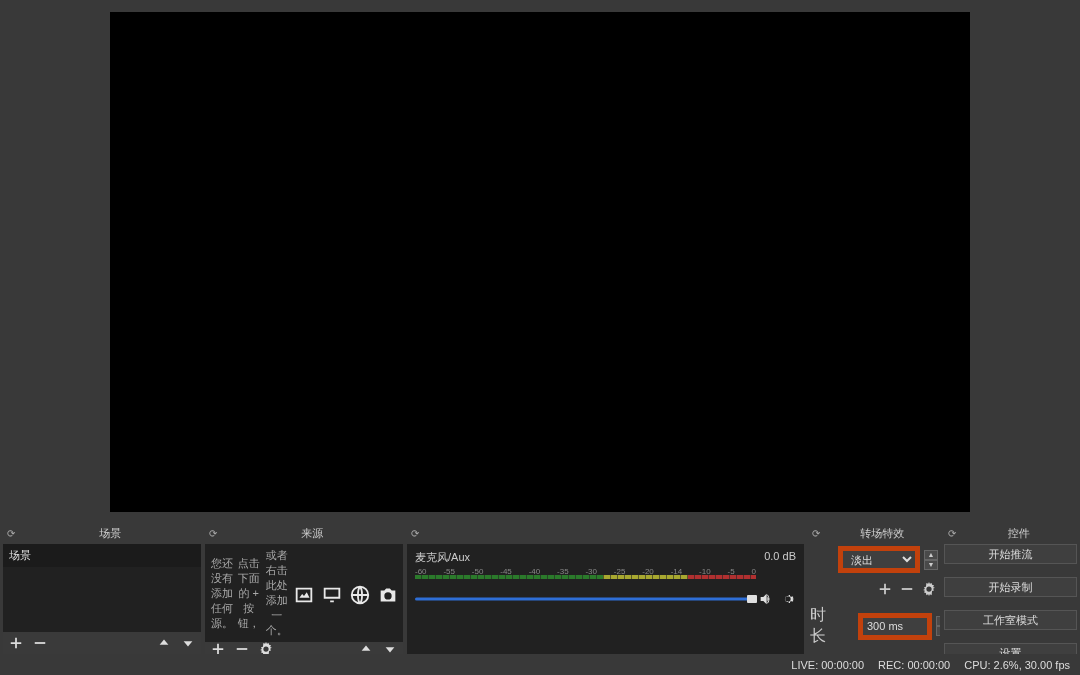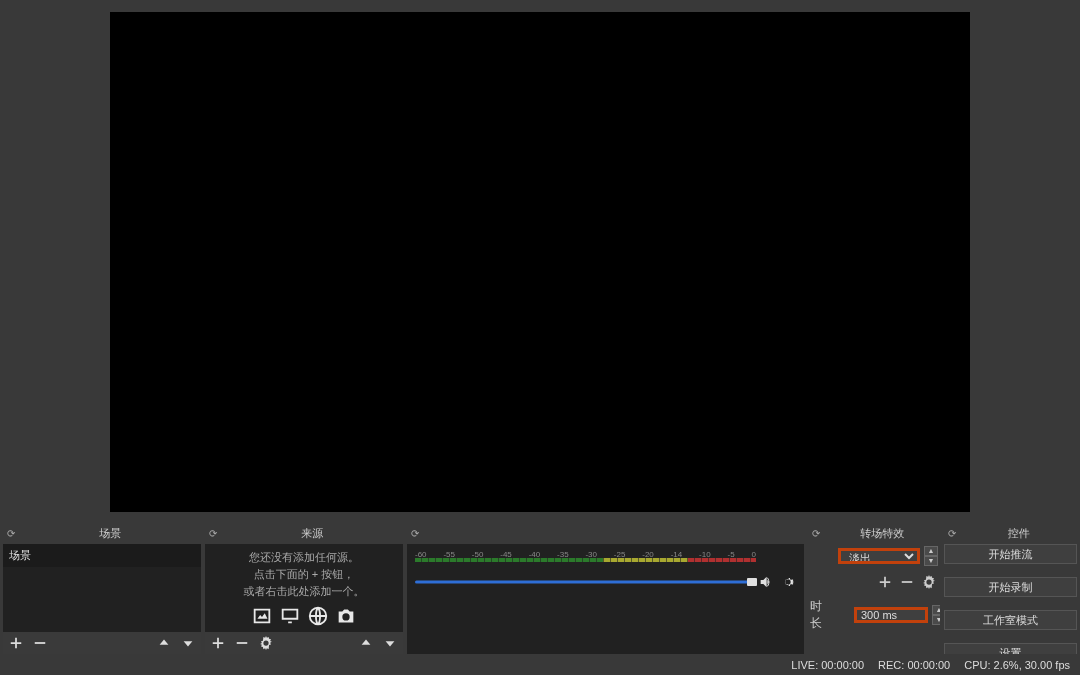--- a/index.html
+++ b/index.html
@@ -22,21 +22,21 @@
 .panel.trans   { width: 132px; }
 .panel.ctrl    { width: 133px; }
 
 .scenes .list { flex: 1; }
 .scenes .list .row { background: #1b1b1b; font-size: 11px; padding: 4px 6px; color: #ddd; }
 .toolbar { display: flex; align-items: center; height: 22px; gap: 10px; padding: 0 6px; background: #3a3a3a; }
 .toolbar .sp { flex: 1; }
 .tb-btn { cursor: pointer; color: #ddd; display: inline-flex; align-items: center; justify-content: center; }
 .tb-btn svg { width: 14px; height: 14px; }
 
-.sources .empty { flex: 1; display: flex; flex-direction: column; align-items: center; justify-content: center; font-size: 11px; color: #aaa; text-align: center; gap: 2px; padding: 4px; }
+.sources .empty { flex: 1; display: flex; align-items: center; justify-content: center; font-size: 11px; color: #aaa; text-align: center; gap: 2px; padding: 4px; }
 .sources .src-icons { display: flex; gap: 6px; margin-top: 4px; }
 .sources .src-icons .ic { width: 22px; height: 22px; color: #e8e8e8; }
 .sources .src-icons .ic svg { width: 22px; height: 22px; }
 
 .mixer .track { padding: 6px 8px; }
 .mixer .track .trk-head { display: flex; justify-content: space-between; font-size: 11px; color: #ccc; margin-bottom: 2px; }
 
 .meter-wrap { position: relative; height: 22px; }
 .ticks { position: absolute; top: 0; left: 0; right: 40px; height: 8px; display: flex; justify-content: space-between; font-size: 8px; color: #888; }
 .meter { position: absolute; top: 8px; left: 0; right: 40px; height: 4px; background: linear-gradient(to right, #2b7a2b 0%, #2b7a2b 55%, #a8a830 55%, #a8a830 80%, #b03030 80%, #b03030 100%); }
@@ -44,23 +44,23 @@
 
 .slider-row { display: flex; align-items: center; gap: 6px; margin-top: 2px; }
 .slider { position: relative; flex: 1; height: 14px; }
 .slider-track { position: absolute; top: 50%; left: 0; right: 0; height: 3px; background: #2e6ed6; transform: translateY(-50%); border-radius: 2px; }
 .slider-thumb { position: absolute; top: 50%; right: 0; width: 10px; height: 8px; background: #e0e0e0; transform: translate(50%, -50%); border-radius: 1px; }
 .mix-ctl { display: flex; align-items: center; gap: 6px; }
 .mix-ctl svg { width: 16px; height: 16px; color: #e0e0e0; cursor: pointer; }
 
 .trans .panel-body { background: transparent; margin-top: 2px; gap: 6px; padding: 2px 0; }
 .trans-row { display: flex; align-items: center; gap: 4px; padding: 0 2px; }
-.trans select, .trans input { background: #3f3f3f; color: #ddd; border: 3px solid #c2410c; font-size: 11px; height: 16px; padding: 0 4px; margin-left: 28px; }
+.trans select, .trans input { background: #3f3f3f; color: #ddd; border: 5px solid #c2410c; font-size: 11px; height: 27px; padding: 0 4px; margin-left: 28px; }
 .trans select { flex: 1; }
-.trans .dur-label { font-size: 12px; color: #ccc; }
+.trans .dur-label { font-size: 16px; color: #ccc; }
 .trans input { width: 74px; }
 .trans .spin { display: flex; flex-direction: column; }
 .trans .spin span { width: 14px; height: 10px; background: #4a4a4a; border: 1px solid #666; font-size: 7px; text-align: center; line-height: 8px; cursor: pointer; color: #ccc; }
 .trans-icons { display: flex; gap: 8px; align-items: center; justify-content: flex-end; padding-right: 4px; height: 20px; }
 .trans-icons svg { width: 14px; height: 14px; color: #ccc; cursor: pointer; }
 
 .ctrl .panel-body { background: transparent; margin-top: 2px; gap: 13px; }
 .ctrl-btn { background: #3f3f3f; border: 1px solid #555; color: #ddd; font-size: 11px; height: 20px; text-align: center; line-height: 18px; cursor: pointer; }
 
 .statusbar { height: 21px; display: flex; align-items: center; justify-content: flex-end; gap: 14px; padding: 0 10px; font-size: 11px; color: #ddd; background: #393939; }
@@ -167,20 +167,24 @@
       </div>
     </div>
   </div>
 
   <div class="panel mixer">
     <div class="panel-header">
       <span class="panel-dock">⟳</span>
     </div>
     <div class="panel-body">
       <div class="track">
+        <div class="trk-head">
+          <span>麦克风/Aux</span>
+          <span>0.0 dB</span>
+        </div>
         <div class="meter-wrap">
           <div class="ticks">
             <span>-60</span>
               <span>-55</span>
               <span>-50</span>
               <span>-45</span>
               <span>-40</span>
               <span>-35</span>
               <span>-30</span>
               <span>-25</span>

